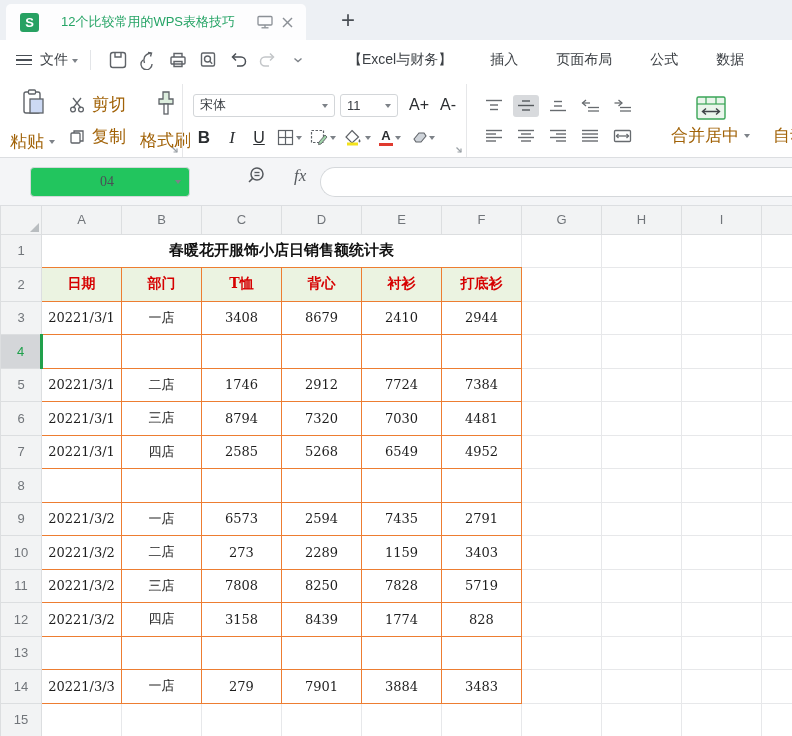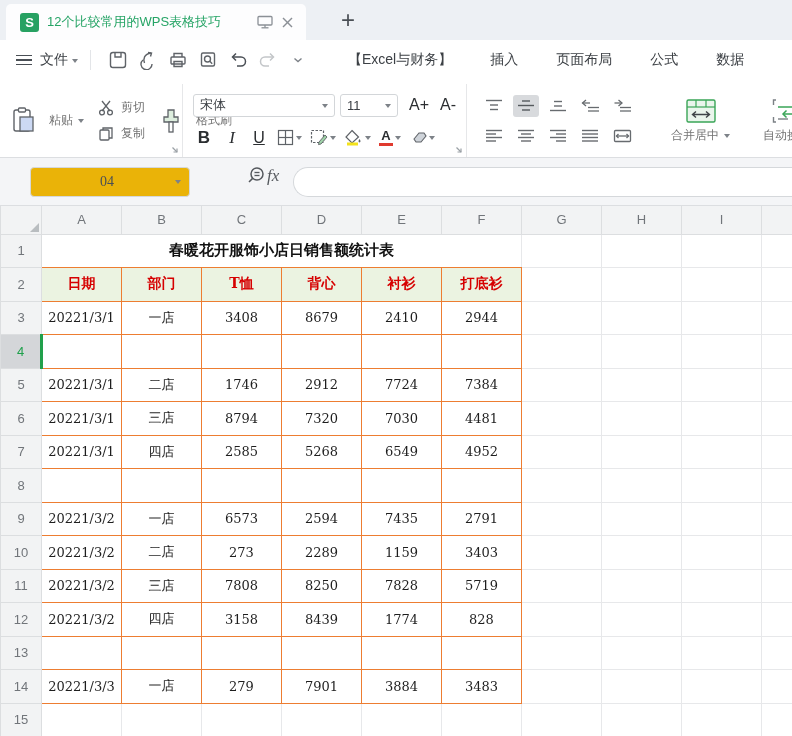--- a/index.html
+++ b/index.html
@@ -8,21 +8,21 @@
 
   
   .tabbar { height:40px; background:#edf0f4; display:flex; align-items:flex-end; }
   .tab-home { width:84px; height:34px; background:#5378e8; color:#fff; font-size:14px;
     display:flex; align-items:center; justify-content:center; margin-left:8px;
     border-radius:3px 3px 0 0; }
   .tab-doc { height:36px; background:#fdfdfe; display:flex; align-items:center;
     margin-left:6px; padding:0 12px 0 14px; border-radius:5px 5px 0 0; gap:8px; width:300px; }
   .s-logo { width:19px; height:19px; background:#27a162; color:#fff; font-weight:bold;
     font-size:13px; display:flex; align-items:center; justify-content:center; border-radius:3px; flex:0 0 auto;}
-  .tab-doc-title { color:#26a466; font-size:13px; white-space:nowrap; overflow:hidden; flex:1; }
+  .tab-doc-title { color:#26a466; font-size:13px; white-space:nowrap; overflow:hidden; flex:1;text-align:center; }
   .tab-ico { color:#8b9096; display:flex; align-items:center; }
   .newtab { font-size:24px; color:#4a4f55; margin-left:22px; height:40px; width:40px;
     display:flex; align-items:center; justify-content:center; font-weight:300;}
 
   
   .menubar { height:40px; background:#fff; display:flex; align-items:center; font-size:14px; color:#3c4045; }
   .hamb { width:16px; margin-left:16px; display:inline-block; }
   .hamb i { display:block; height:1.5px; background:#4a4f55; margin:3px 0; }
   .menu-file { margin-left:8px; display:flex; align-items:center; gap:4px; }
   .caret { width:0; height:0; border:3.5px solid transparent; border-top:4.5px solid #7d8288; margin-top:4px; display:inline-block;}
@@ -31,22 +31,22 @@
   .start-pill { background:#41a854; color:#fff; font-size:14px; font-weight:bold;
     padding:5px 15px; border-radius:15px; margin-left:10px; }
   .menu-items { display:flex; margin-left:16px; }
   .menu-items .mi { padding:0 19px; white-space:nowrap; }
 
   
   .ribbon { height:78px; background:#fff; border-bottom:1px solid #dcdee1;
     display:flex; align-items:stretch; padding-top:4px; }
   .rgroup { position:relative; display:flex; align-items:center; }
   .rgroup + .rgroup { border-left:1px solid #e6e7e9; }
-  .rlabel { font-size:12px; color:#737373; white-space:nowrap;font-family:Liberation Serif, serif; }
-  .bigbtn { display:flex; flex-direction:row; align-items:center; justify-content:center; gap:13px; padding:0 10px;text-align:center; }
+  .rlabel { font-size:17px; color:#a16207; white-space:nowrap;font-family:Liberation Serif, serif; }
+  .bigbtn { display:flex; flex-direction:column; align-items:center; justify-content:center; gap:13px; padding:0 10px;text-align:center; }
   .stack { display:flex; flex-direction:column; gap:9px; margin:0 4px; }
   .hrow { display:flex; align-items:center; gap:5px; }
   .corner-arrow { position:absolute; right:3px; bottom:3px; }
   .fgroup-col { display:flex; flex-direction:column; gap:11px; padding:0 10px; }
   .selbox { border:1px solid #d3d6d9; border-radius:3px; height:23px; display:flex;
     align-items:center; padding:0 6px; font-size:13px; color:#3c4045; background:#fff; justify-content:space-between;}
   .fontname { width:142px; }
   .fontsize { width:58px; }
   .fmt-b { font-weight:bold; font-size:17px; color:#2b2e31; width:22px; text-align:center;}
   .fmt-i { font-style:italic; font-family:"Liberation Serif",serif; font-size:17px; color:#2b2e31; width:18px; text-align:center;}
@@ -56,24 +56,24 @@
   .alg-grid { display:flex; flex-direction:column; gap:8px; padding:0 10px 0 14px; }
   .alg-cell { width:26px; height:22px; display:flex; align-items:center; justify-content:center; border-radius:3px;}
   .alg-sel { background:#d8dadd; }
   .mergebtn,.wrapbtn { display:flex; flex-direction:column; align-items:center; gap:3px; padding:0 8px; }
   .wrapbtn { width:70px; overflow:hidden; }
   .wrapbtn .rlabel { white-space:nowrap; }
 
   
   .fbar { height:48px; background:#f4f5f7; border-bottom:1px solid #dcdee1;
     display:flex; align-items:center; }
-  .namebox { width:160px; height:30px; background:#eab308; border:1px solid #d5d8db; border-radius:4px;
+  .namebox { width:160px; height:30px; background:#22c55e; border:1px solid #d5d8db; border-radius:4px;
     margin-left:30px; display:flex; align-items:center; padding:0 8px; }
   .namebox .nbtext { flex:1; text-align:center; font-size:14px; color:#4a4f55; font-family:"Liberation Serif",serif;}
-  .fxwrap { display:flex; align-items:center; gap:1px; margin:0 14px 12px 56px; }
+  .fxwrap { display:flex; align-items:center; gap:28px; margin:0 14px 12px 56px; }
   .fx { font-style:italic; font-family:"Liberation Serif",serif; font-size:17px; color:#55595e; }
   .finput { flex:1; height:30px; background:#fff; border:1px solid #d5d8db; border-right:none;
     border-radius:15px 0 0 15px; font-size:13px; padding:0 12px; color:#333;}
 
   
   table.sheet { border-collapse:collapse; table-layout:fixed; width:792px;
     font-family:"DejaVu Serif", serif; }
   .sheet th, .sheet td { padding:0 2px; overflow:hidden; white-space:nowrap; }
   .sheet thead tr { height:28px; }
   .sheet tbody tr { height:33.5px; }

